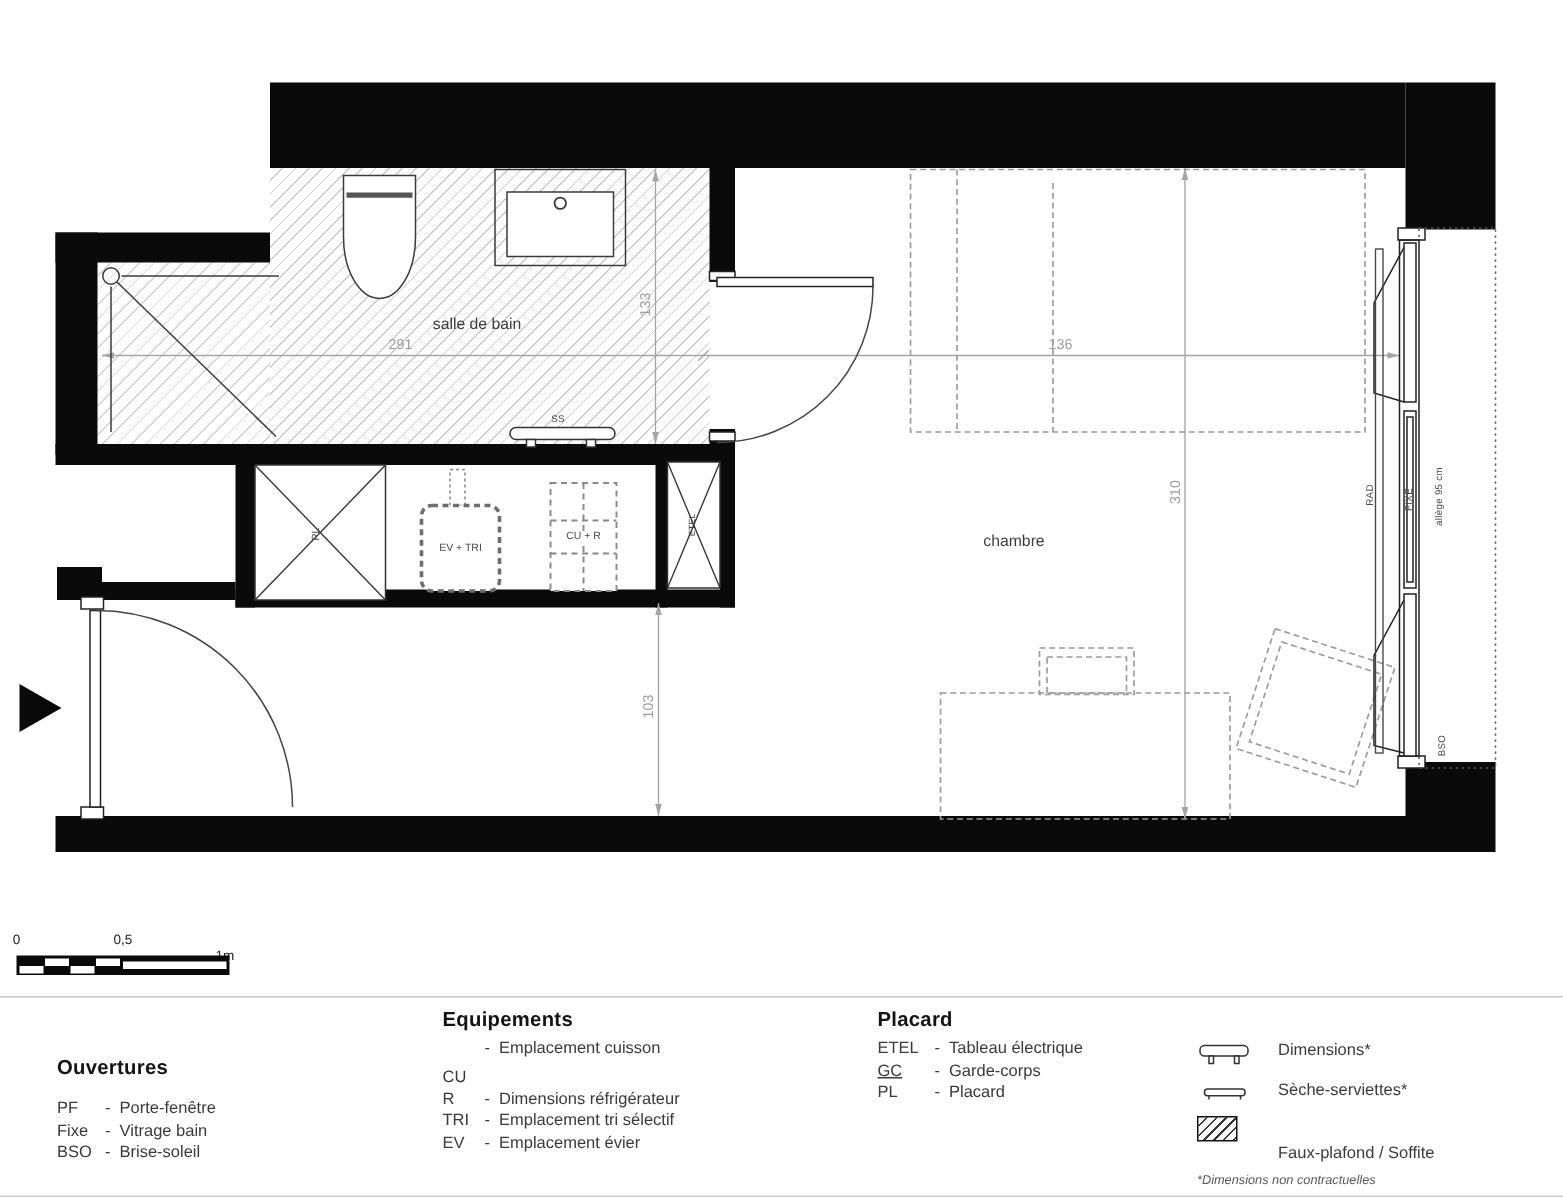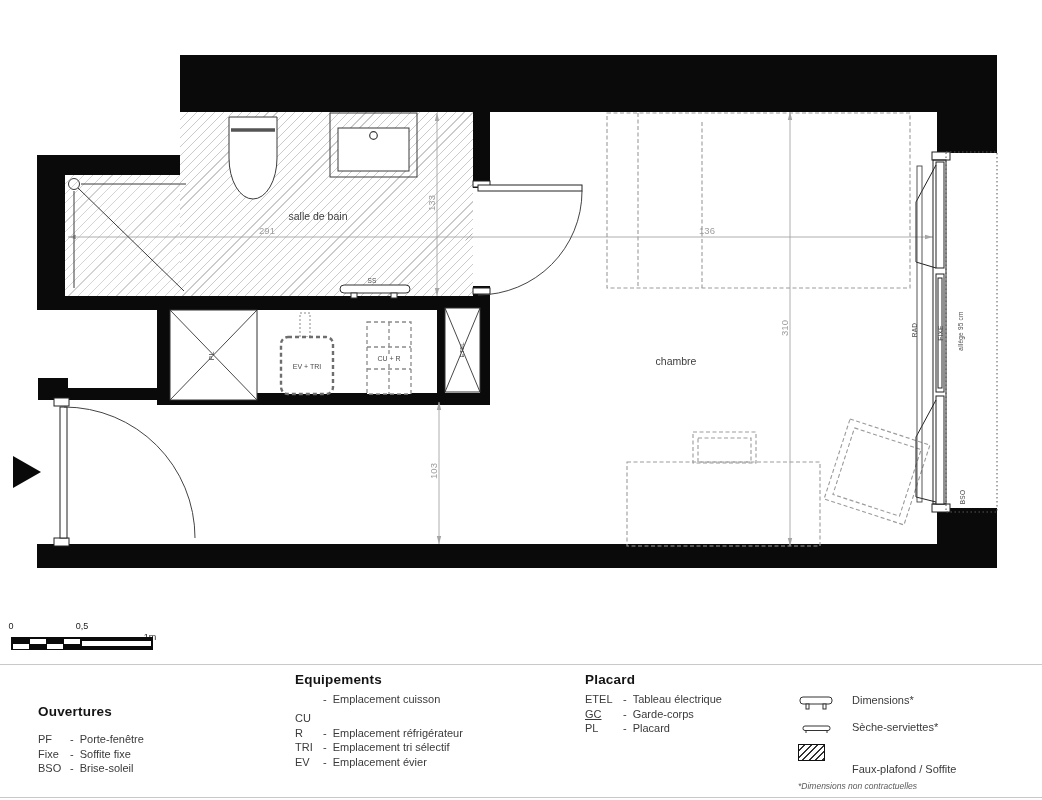--- a/index.html
+++ b/index.html
@@ -210,40 +210,40 @@
   <div class="leghead" style="left:38px;top:704px;">Ouvertures</div>
   <div class="legcol" style="left:38px;top:734px;">
     <div class="legrow">
       <span class="abbr" style="width:30px;">PF</span>
       <span class="dash">-</span>
       <span>Porte-fenêtre</span>
     </div>
     <div class="legrow">
       <span class="abbr" style="width:30px;">Fixe</span>
       <span class="dash">-</span>
-      <span>Soffite fixe</span>
+      <span>Vitrage bain</span>
     </div>
     <div class="legrow">
       <span class="abbr" style="width:30px;">BSO</span>
       <span class="dash">-</span>
       <span>Brise-soleil</span>
     </div>
   </div>
 
   <div class="leghead" style="left:295px;top:672px;">Equipements</div>
   <div class="legcol" style="left:295px;top:694px;">
     <div class="legrow">
       <span class="abbr" style="width:26px;margin-top:19px;">CU</span>
       <span class="dash">-</span>
       <span>Emplacement cuisson</span>
     </div>
     <div class="legrow">
       <span class="abbr" style="width:26px;">R</span>
       <span class="dash">-</span>
-      <span>Emplacement réfrigérateur</span>
+      <span>Dimensions réfrigérateur</span>
     </div>
     <div class="legrow">
       <span class="abbr" style="width:26px;">TRI</span>
       <span class="dash">-</span>
       <span>Emplacement tri sélectif</span>
     </div>
     <div class="legrow">
       <span class="abbr" style="width:26px;">EV</span>
       <span class="dash">-</span>
       <span>Emplacement évier</span>

